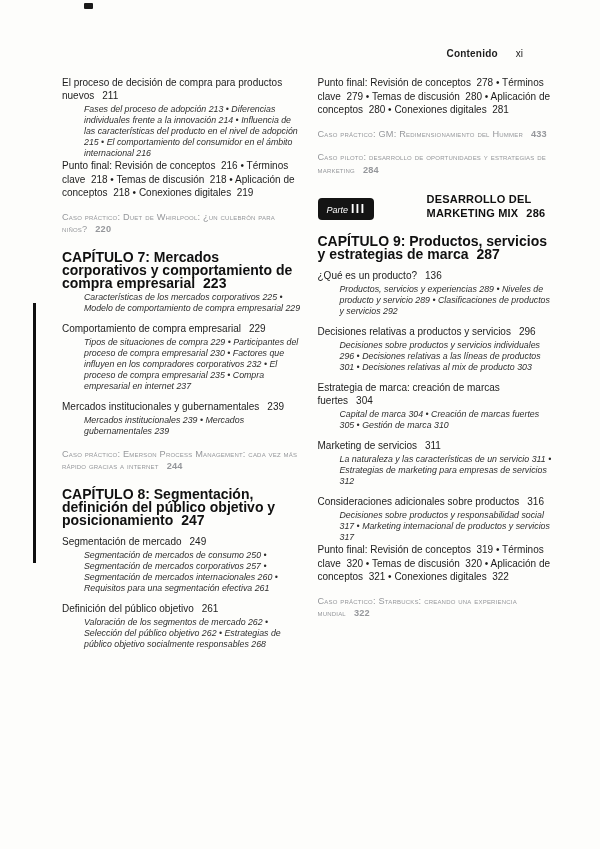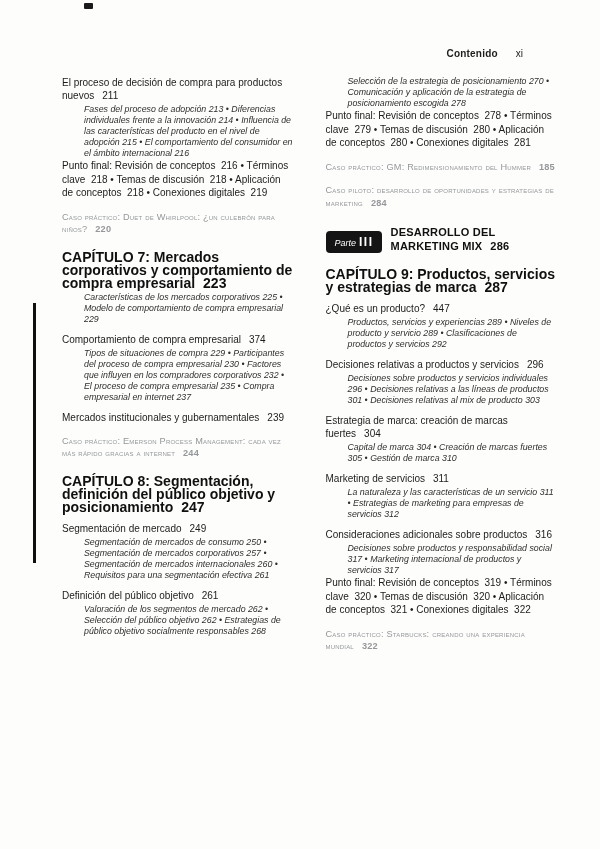--- a/index.html
+++ b/index.html
@@ -13,21 +13,21 @@
   }
 
   
   .artifact-line { position:absolute; left:33px; top:303px; width:3px; height:260px; background:#101010; }
   .artifact-dot  { position:absolute; left:84px; top:3px; width:9px; height:6px; background:#1a1a1a; border-radius:1px; }
 
   .page-header { position:absolute; top:48px; right:77px; display:flex; gap:18px; align-items:flex-end; }
   .hdr-title { font-size:10px; font-weight:bold; color:#1d1d1d; letter-spacing:0.2px; }
   .hdr-page  { font-size:10px; color:#1d1d1d; }
 
-  .columns { position:absolute; top:76px; left:62px; right:44px; display:flex; gap:33px; }
+  .columns { position:absolute; top:76px; left:62px; right:44px; display:flex; gap:17px; }
   .col { flex:1 1 0; min-width:0; }
   .col > :first-child { margin-top:0; }
 
   .entry { font-size:10px; line-height:13px; color:var(--text-primary,#1c1c1c); margin-top:8px; }
   .pg { margin-left:8px; white-space:nowrap; }
 
   .sub {
     font-size:8.8px; line-height:11px; font-style:italic;
     color:#2e2e2e; margin:2px 0 0 22px;
   }
@@ -46,21 +46,21 @@
 
   .part { display:flex; gap:9px; margin-top:16px; align-items:flex-end; }
   .part-badge {
     flex:0 0 auto; background:var(--part-badge-background,#141414);
     color:var(--part-badge-text,#ffffff); border-radius:4px;
     padding:4px 8px 4px 9px; display:inline-flex; align-items:baseline; gap:3px;
     margin-top:1px;
   }
   .part-word { font-size:9px; font-style:italic; }
   .part-num  { font-size:12px; font-weight:bold; letter-spacing:1.5px; }
-  .part-title { font-size:11px; font-weight:bold; line-height:14px; color:#101010; letter-spacing:0.2px; }
+  .part-title { font-size:11px; font-weight:bold; line-height:14px; color:#101010; letter-spacing:0.2px;margin-left:44px; }
   .part-pg { margin-left:8px; font-weight:bold; }
 </style>
 </head>
 <body>
 
 <div class="page">
   <div class="artifact-line"></div>
   <div class="artifact-dot"></div>
 
   <div class="page-header">
@@ -69,44 +69,44 @@
   </div>
 
   <div class="columns">
     <div class="col">
         <div class="entry"><span class="t">El proceso de decisión de compra para productos nuevos</span><span class="pg">211</span></div>
         <div class="sub">Fases del proceso de adopción 213 • Diferencias individuales frente a la innovación 214 • Influencia de las características del producto en el nivel de adopción 215 • El comportamiento del consumidor en el ámbito internacional 216</div>
         <div class="endmatter">Punto final: Revisión de conceptos&nbsp;&nbsp;216 • Términos clave&nbsp;&nbsp;218 • Temas de discusión&nbsp;&nbsp;218 • Aplicación de conceptos&nbsp;&nbsp;218 • Conexiones digitales&nbsp;&nbsp;219</div>
         <div class="case"><span class="case-t">Caso práctico: Duet de Whirlpool: ¿un culebrón para niños?</span><span class="case-pg">220</span></div>
         <div class="chapter"><span class="chap-label">CAPÍTULO 7: </span><span class="chap-title">Mercados corporativos y comportamiento de compra empresarial</span><span class="pg chap-pg">223</span></div>
         <div class="sub">Características de los mercados corporativos 225 • Modelo de comportamiento de compra empresarial 229</div>
-        <div class="entry"><span class="t">Comportamiento de compra empresarial</span><span class="pg">374</span></div>
+        <div class="entry"><span class="t">Comportamiento de compra empresarial</span><span class="pg">229</span></div>
         <div class="sub">Tipos de situaciones de compra 229 • Participantes del proceso de compra empresarial 230 • Factores que influyen en los compradores corporativos 232 • El proceso de compra empresarial 235 • Compra empresarial en internet 237</div>
         <div class="entry"><span class="t">Mercados institucionales y gubernamentales</span><span class="pg">239</span></div>
+        <div class="sub">Mercados institucionales 239 • Mercados gubernamentales 239</div>
         <div class="case"><span class="case-t">Caso práctico: Emerson Process Management: cada vez más rápido gracias a internet</span><span class="case-pg">244</span></div>
         <div class="chapter"><span class="chap-label">CAPÍTULO 8: </span><span class="chap-title">Segmentación, definición del público objetivo y posicionamiento</span><span class="pg chap-pg">247</span></div>
         <div class="entry"><span class="t">Segmentación de mercado</span><span class="pg">249</span></div>
         <div class="sub">Segmentación de mercados de consumo 250 • Segmentación de mercados corporativos 257 • Segmentación de mercados internacionales 260 • Requisitos para una segmentación efectiva 261</div>
         <div class="entry"><span class="t">Definición del público objetivo</span><span class="pg">261</span></div>
         <div class="sub">Valoración de los segmentos de mercado 262 • Selección del público objetivo 262 • Estrategias de público objetivo socialmente responsables 268</div>
       </div>
     <div class="col">
-        <div class="sub">Selección de la estrategia de posicionamiento 270 • Comunicación y aplicación de la estrategia de posicionamiento escogida 278</div>
         <div class="endmatter">Punto final: Revisión de conceptos&nbsp;&nbsp;278 • Términos clave&nbsp;&nbsp;279 • Temas de discusión&nbsp;&nbsp;280 • Aplicación de conceptos&nbsp;&nbsp;280 • Conexiones digitales&nbsp;&nbsp;281</div>
-        <div class="case"><span class="case-t">Caso práctico: GM: Redimensionamiento del Hummer</span><span class="case-pg">185</span></div>
+        <div class="case"><span class="case-t">Caso práctico: GM: Redimensionamiento del Hummer</span><span class="case-pg">433</span></div>
         <div class="case"><span class="case-t">Caso piloto: desarrollo de oportunidades y estrategias de marketing</span><span class="case-pg">284</span></div>
         <div class="part">
           <span class="part-badge">
             <span class="part-word">Parte</span>
             <span class="part-num">III</span>
           </span>
           <span class="part-title"><span>DESARROLLO DEL MARKETING MIX</span><span class="pg part-pg">286</span></span>
         </div>
         <div class="chapter"><span class="chap-label">CAPÍTULO 9: </span><span class="chap-title">Productos, servicios y estrategias de marca</span><span class="pg chap-pg">287</span></div>
-        <div class="entry"><span class="t">¿Qué es un producto?</span><span class="pg">447</span></div>
+        <div class="entry"><span class="t">¿Qué es un producto?</span><span class="pg">136</span></div>
         <div class="sub">Productos, servicios y experiencias 289 • Niveles de producto y servicio 289 • Clasificaciones de productos y servicios 292</div>
         <div class="entry"><span class="t">Decisiones relativas a productos y servicios</span><span class="pg">296</span></div>
         <div class="sub">Decisiones sobre productos y servicios individuales 296 • Decisiones relativas a las líneas de productos 301 • Decisiones relativas al mix de producto 303</div>
         <div class="entry"><span class="t">Estrategia de marca: creación de marcas fuertes</span><span class="pg">304</span></div>
         <div class="sub">Capital de marca 304 • Creación de marcas fuertes 305 • Gestión de marca 310</div>
         <div class="entry"><span class="t">Marketing de servicios</span><span class="pg">311</span></div>
         <div class="sub">La naturaleza y las características de un servicio 311 • Estrategias de marketing para empresas de servicios 312</div>
         <div class="entry"><span class="t">Consideraciones adicionales sobre productos</span><span class="pg">316</span></div>
         <div class="sub">Decisiones sobre productos y responsabilidad social 317 • Marketing internacional de productos y servicios 317</div>
         <div class="endmatter">Punto final: Revisión de conceptos&nbsp;&nbsp;319 • Términos clave&nbsp;&nbsp;320 • Temas de discusión&nbsp;&nbsp;320 • Aplicación de conceptos&nbsp;&nbsp;321 • Conexiones digitales&nbsp;&nbsp;322</div>

